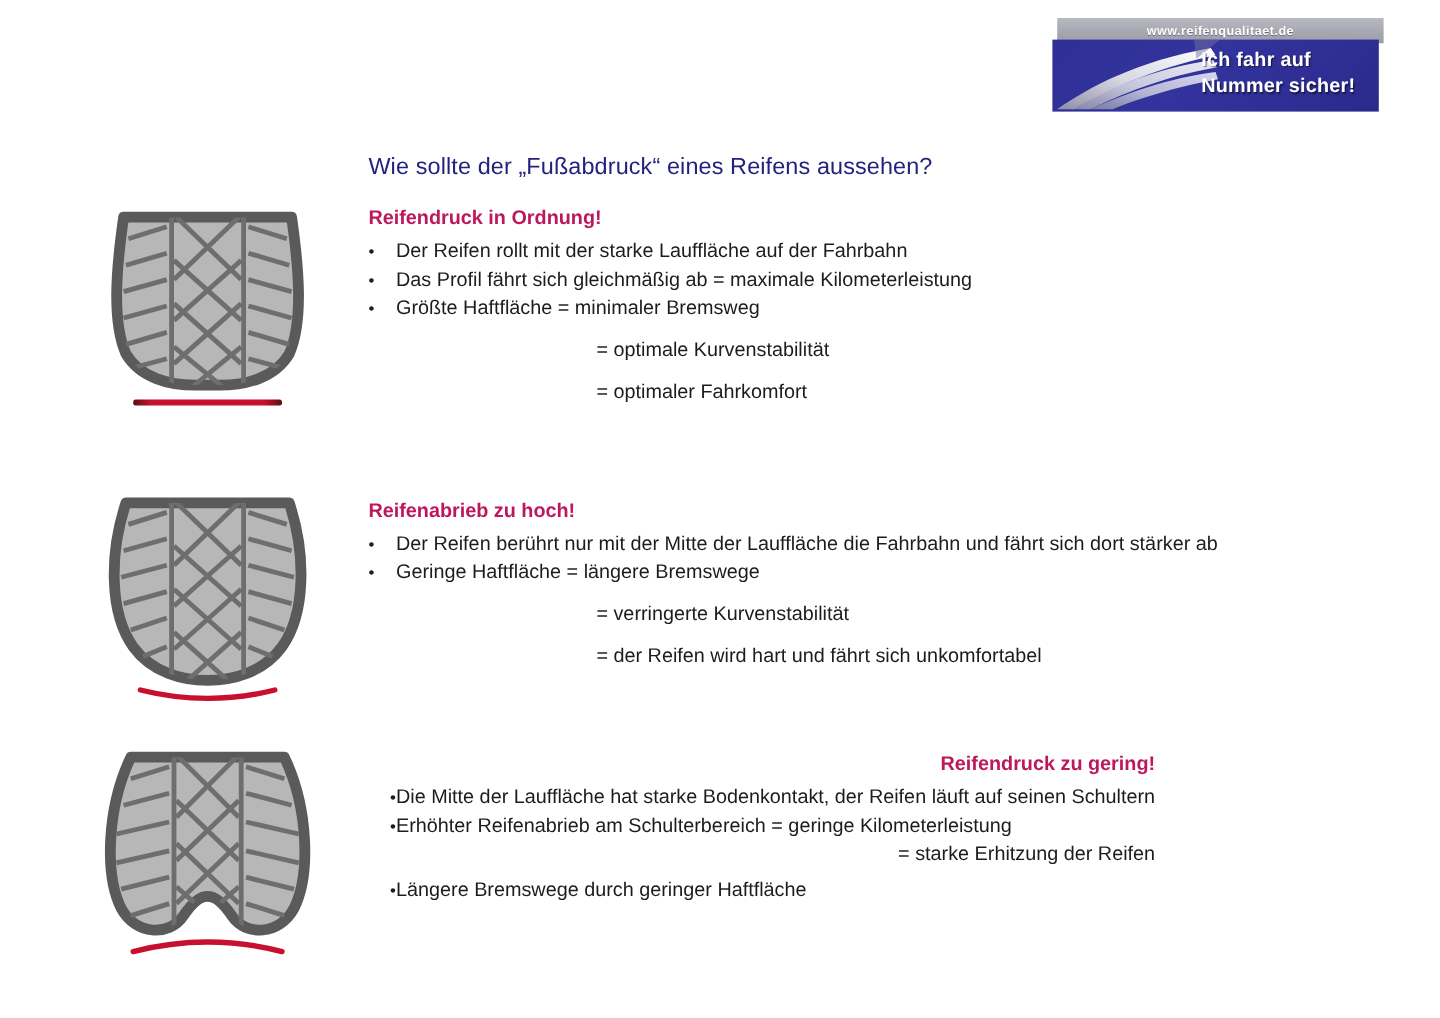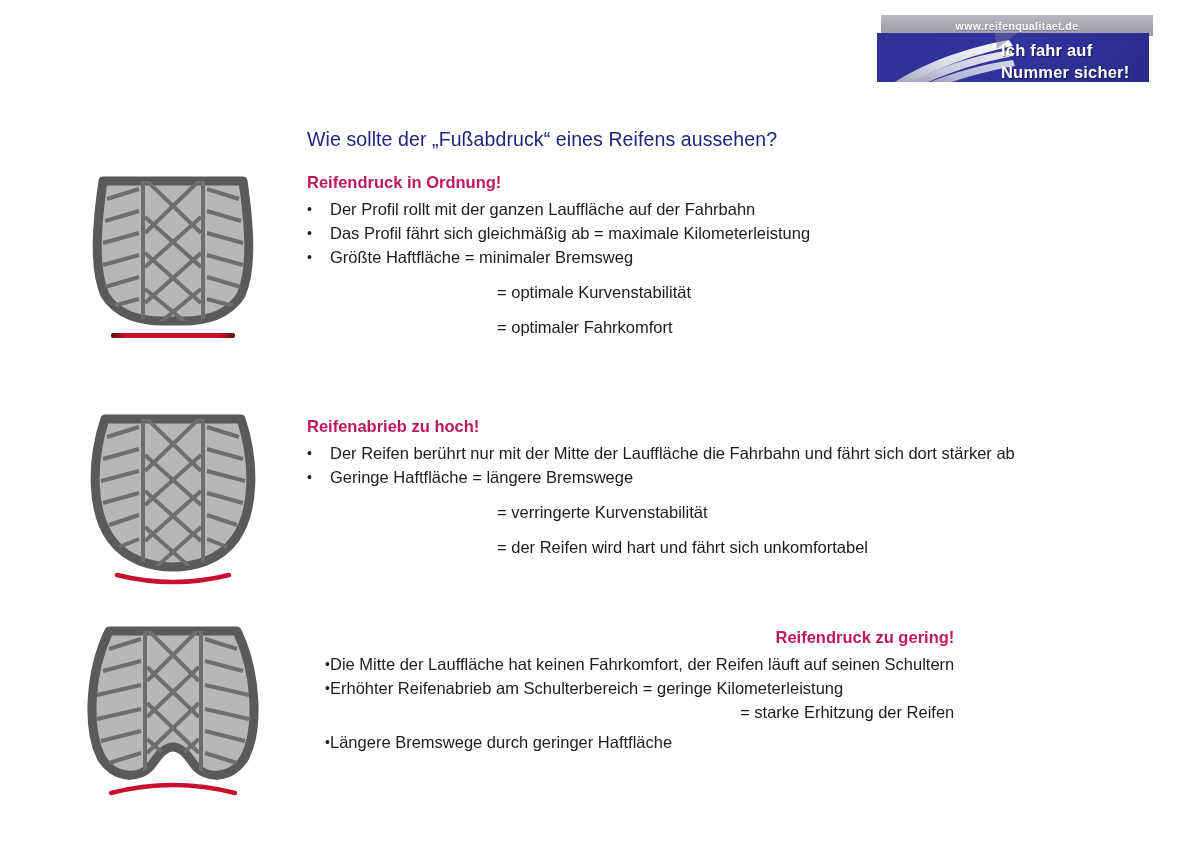--- a/index.html
+++ b/index.html
@@ -39,21 +39,21 @@
     font-weight: bold;
     letter-spacing: 0.4px;
     color: #ffffff;
     text-shadow: 0 1px 0 rgba(60,60,90,.55);
     white-space: nowrap;
   }
   .logo-body {
     position: absolute;
     left: 0; top: 18px;
     width: 272px;
-    height: 49px;
+    height: 60px;
     background: linear-gradient(135deg, #2f2f96 0%, #33339e 45%, #2a2a8c 100%);
     overflow: hidden;
   }
   .logo-body svg { position: absolute; left: 0; top: 0; }
   .logo-text {
     position: absolute;
     left: 124px;
     top: 6px;
     width: 145px;
     color: #ffffff;
@@ -242,21 +242,21 @@
 
     <path d="M28 176 Q 90 160, 152 176" fill="none" stroke="#c8102e" stroke-width="4.5" stroke-linecap="round"></path>
   </svg>
 </div>
 
 <div class="section section-1">
   <div class="sec-heading">Reifendruck in Ordnung!</div>
 
   <div class="bullet-row">
     <span class="bullet-dot">•</span>
-    <span class="bullet-text">Der Profil rollt mit der ganzen Lauffläche auf der Fahrbahn</span>
+    <span class="bullet-text">Der Reifen rollt mit der starke Lauffläche auf der Fahrbahn</span>
   </div>
   <div class="bullet-row">
     <span class="bullet-dot">•</span>
     <span class="bullet-text">Das Profil fährt sich gleichmäßig ab = maximale Kilometerleistung</span>
   </div>
   <div class="bullet-row">
     <span class="bullet-dot">•</span>
     <span class="bullet-text">Größte Haftfläche = minimaler Bremsweg</span>
   </div>
   <div class="cont-row indent-190">= optimale Kurvenstabilität</div>
@@ -276,21 +276,21 @@
   </div>
   <div class="cont-row indent-190">= verringerte Kurvenstabilität</div>
   <div class="cont-row indent-190">= der Reifen wird hart und fährt sich unkomfortabel</div>
 </div>
 
 <div class="section section-3">
   <div class="sec-heading">Reifendruck zu gering!</div>
 
   <div class="bullet-row">
     <span class="bullet-dot">•</span>
-    <span class="bullet-text">Die Mitte der Lauffläche hat keinen Fahrkomfort, der Reifen läuft auf seinen Schultern</span>
+    <span class="bullet-text">Die Mitte der Lauffläche hat starke Bodenkontakt, der Reifen läuft auf seinen Schultern</span>
   </div>
   <div class="bullet-row">
     <span class="bullet-dot">•</span>
     <span class="bullet-text">Erhöhter Reifenabrieb am Schulterbereich = geringe Kilometerleistung</span>
   </div>
   <div class="cont-row indent-405">= starke Erhitzung der Reifen</div>
   <div class="sp-4"></div>
   <div class="bullet-row">
     <span class="bullet-dot">•</span>
     <span class="bullet-text">Längere Bremswege durch geringer Haftfläche</span>

